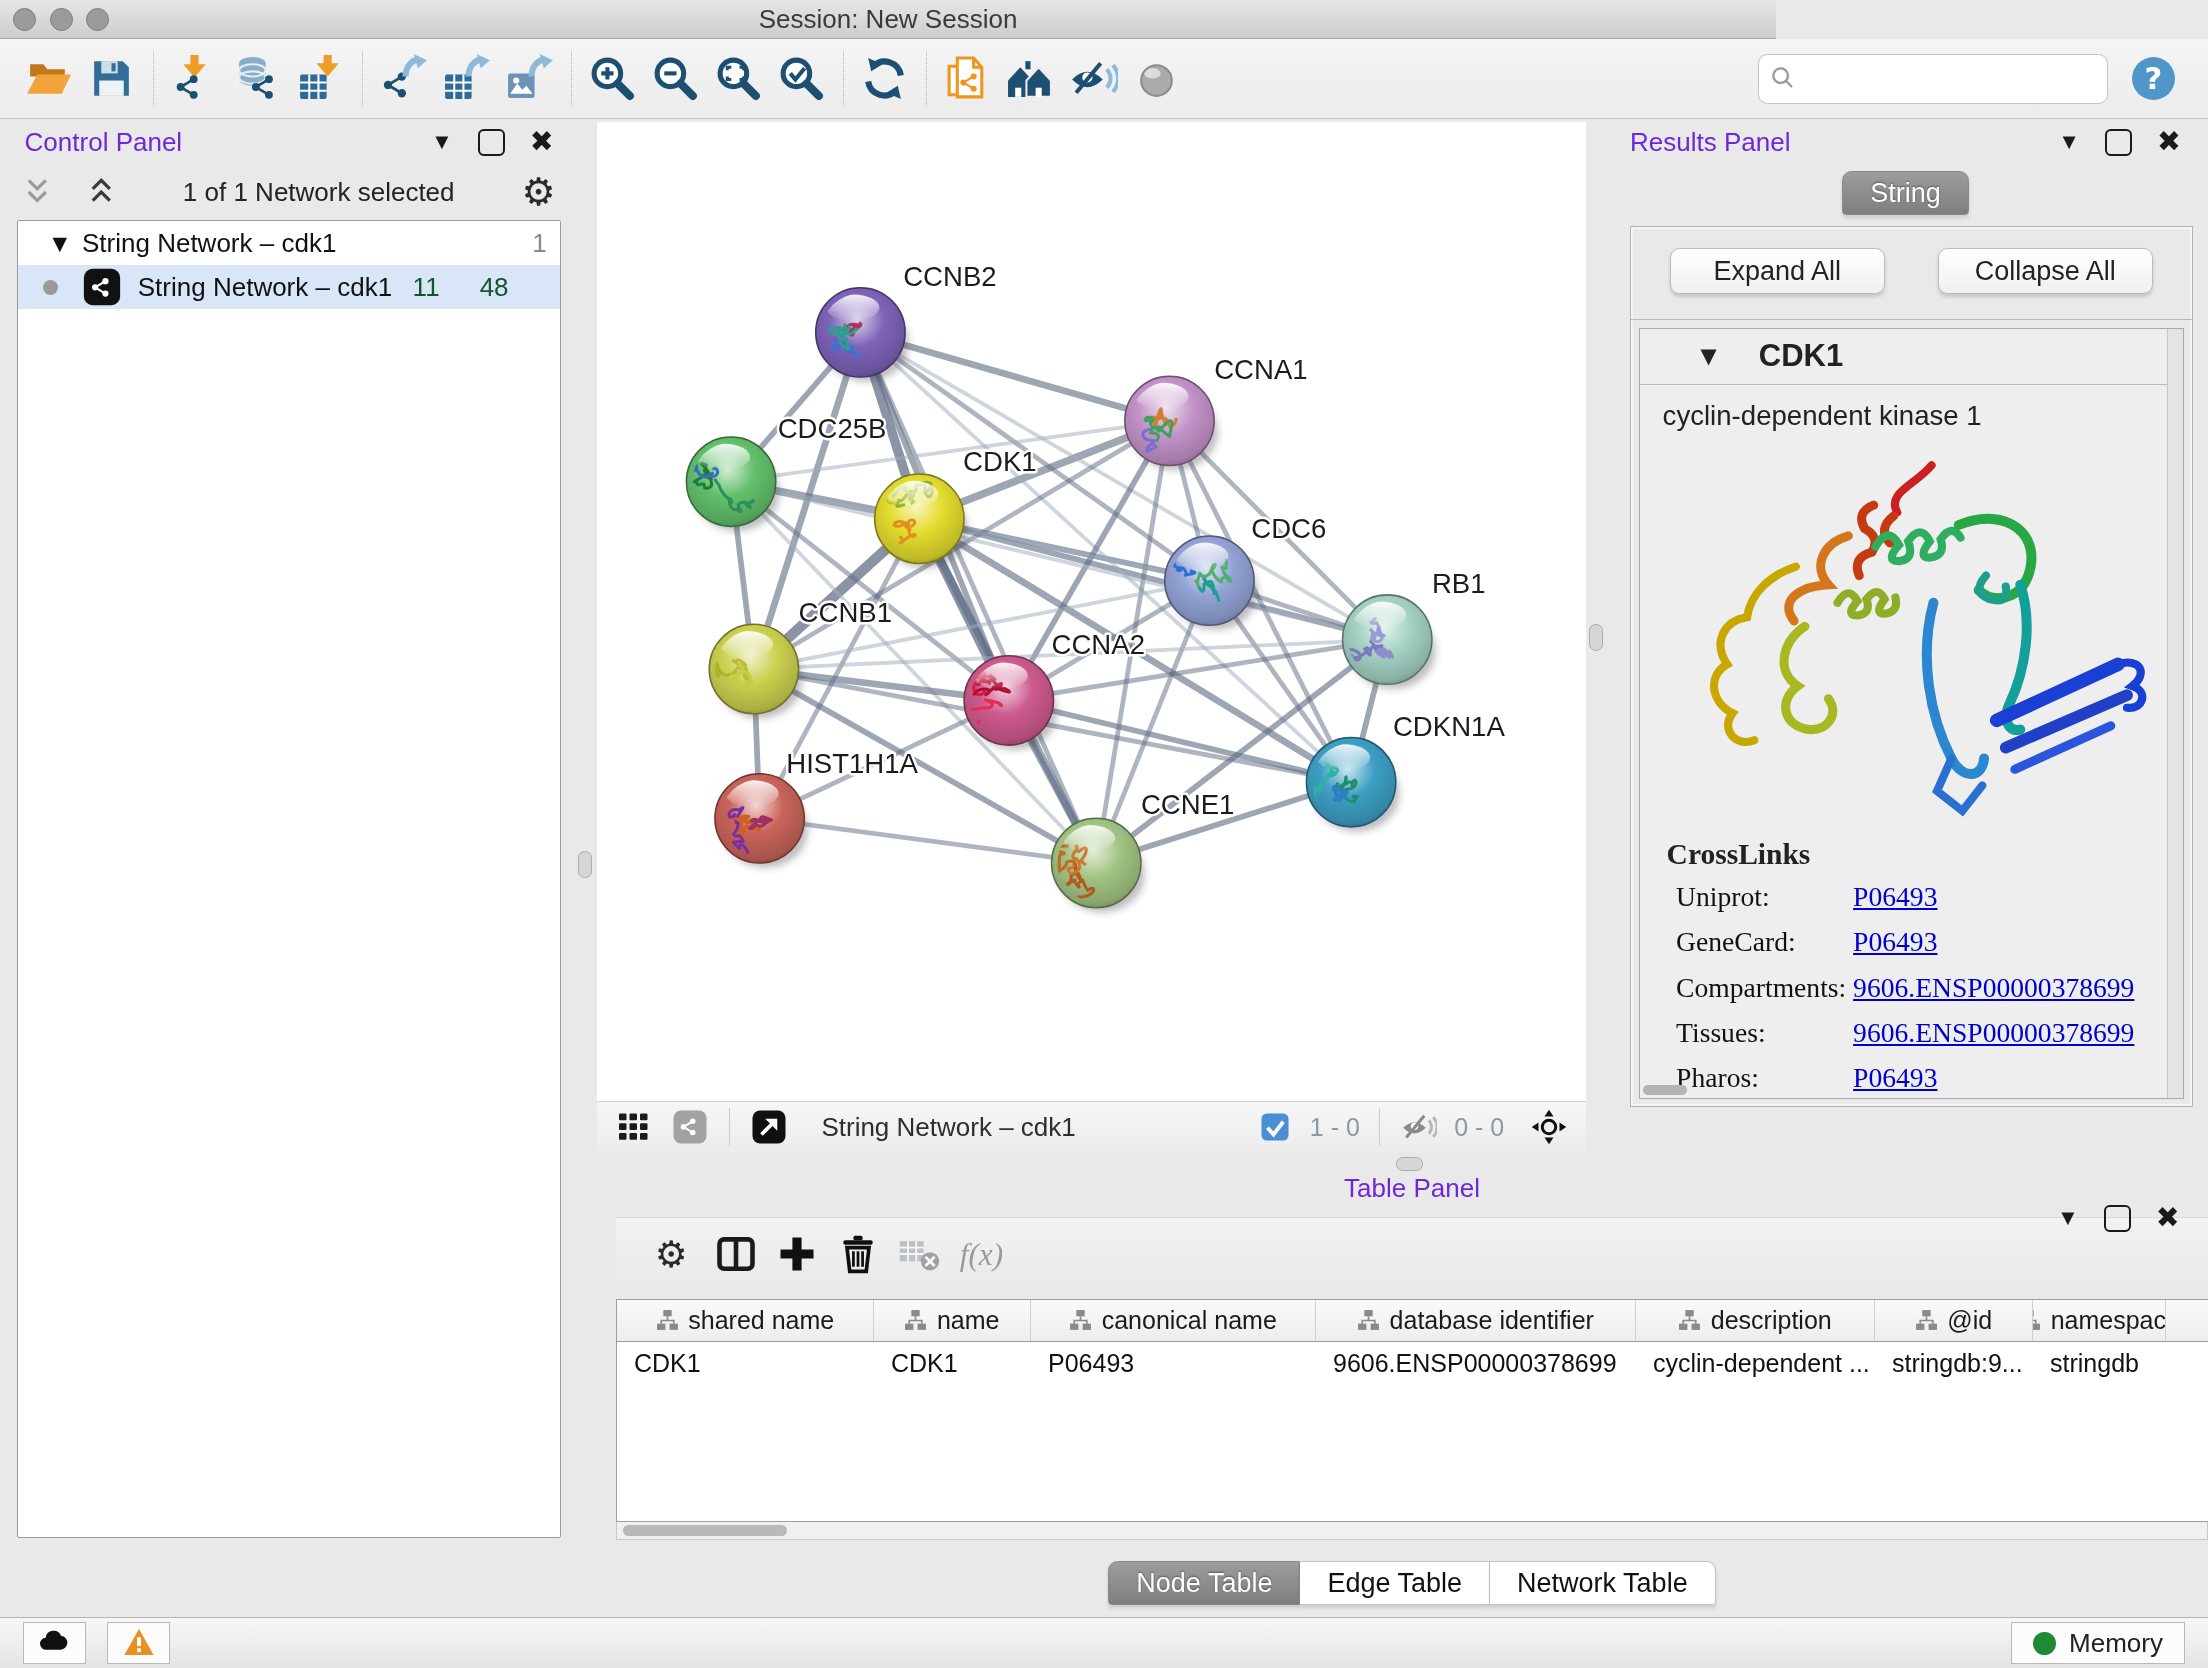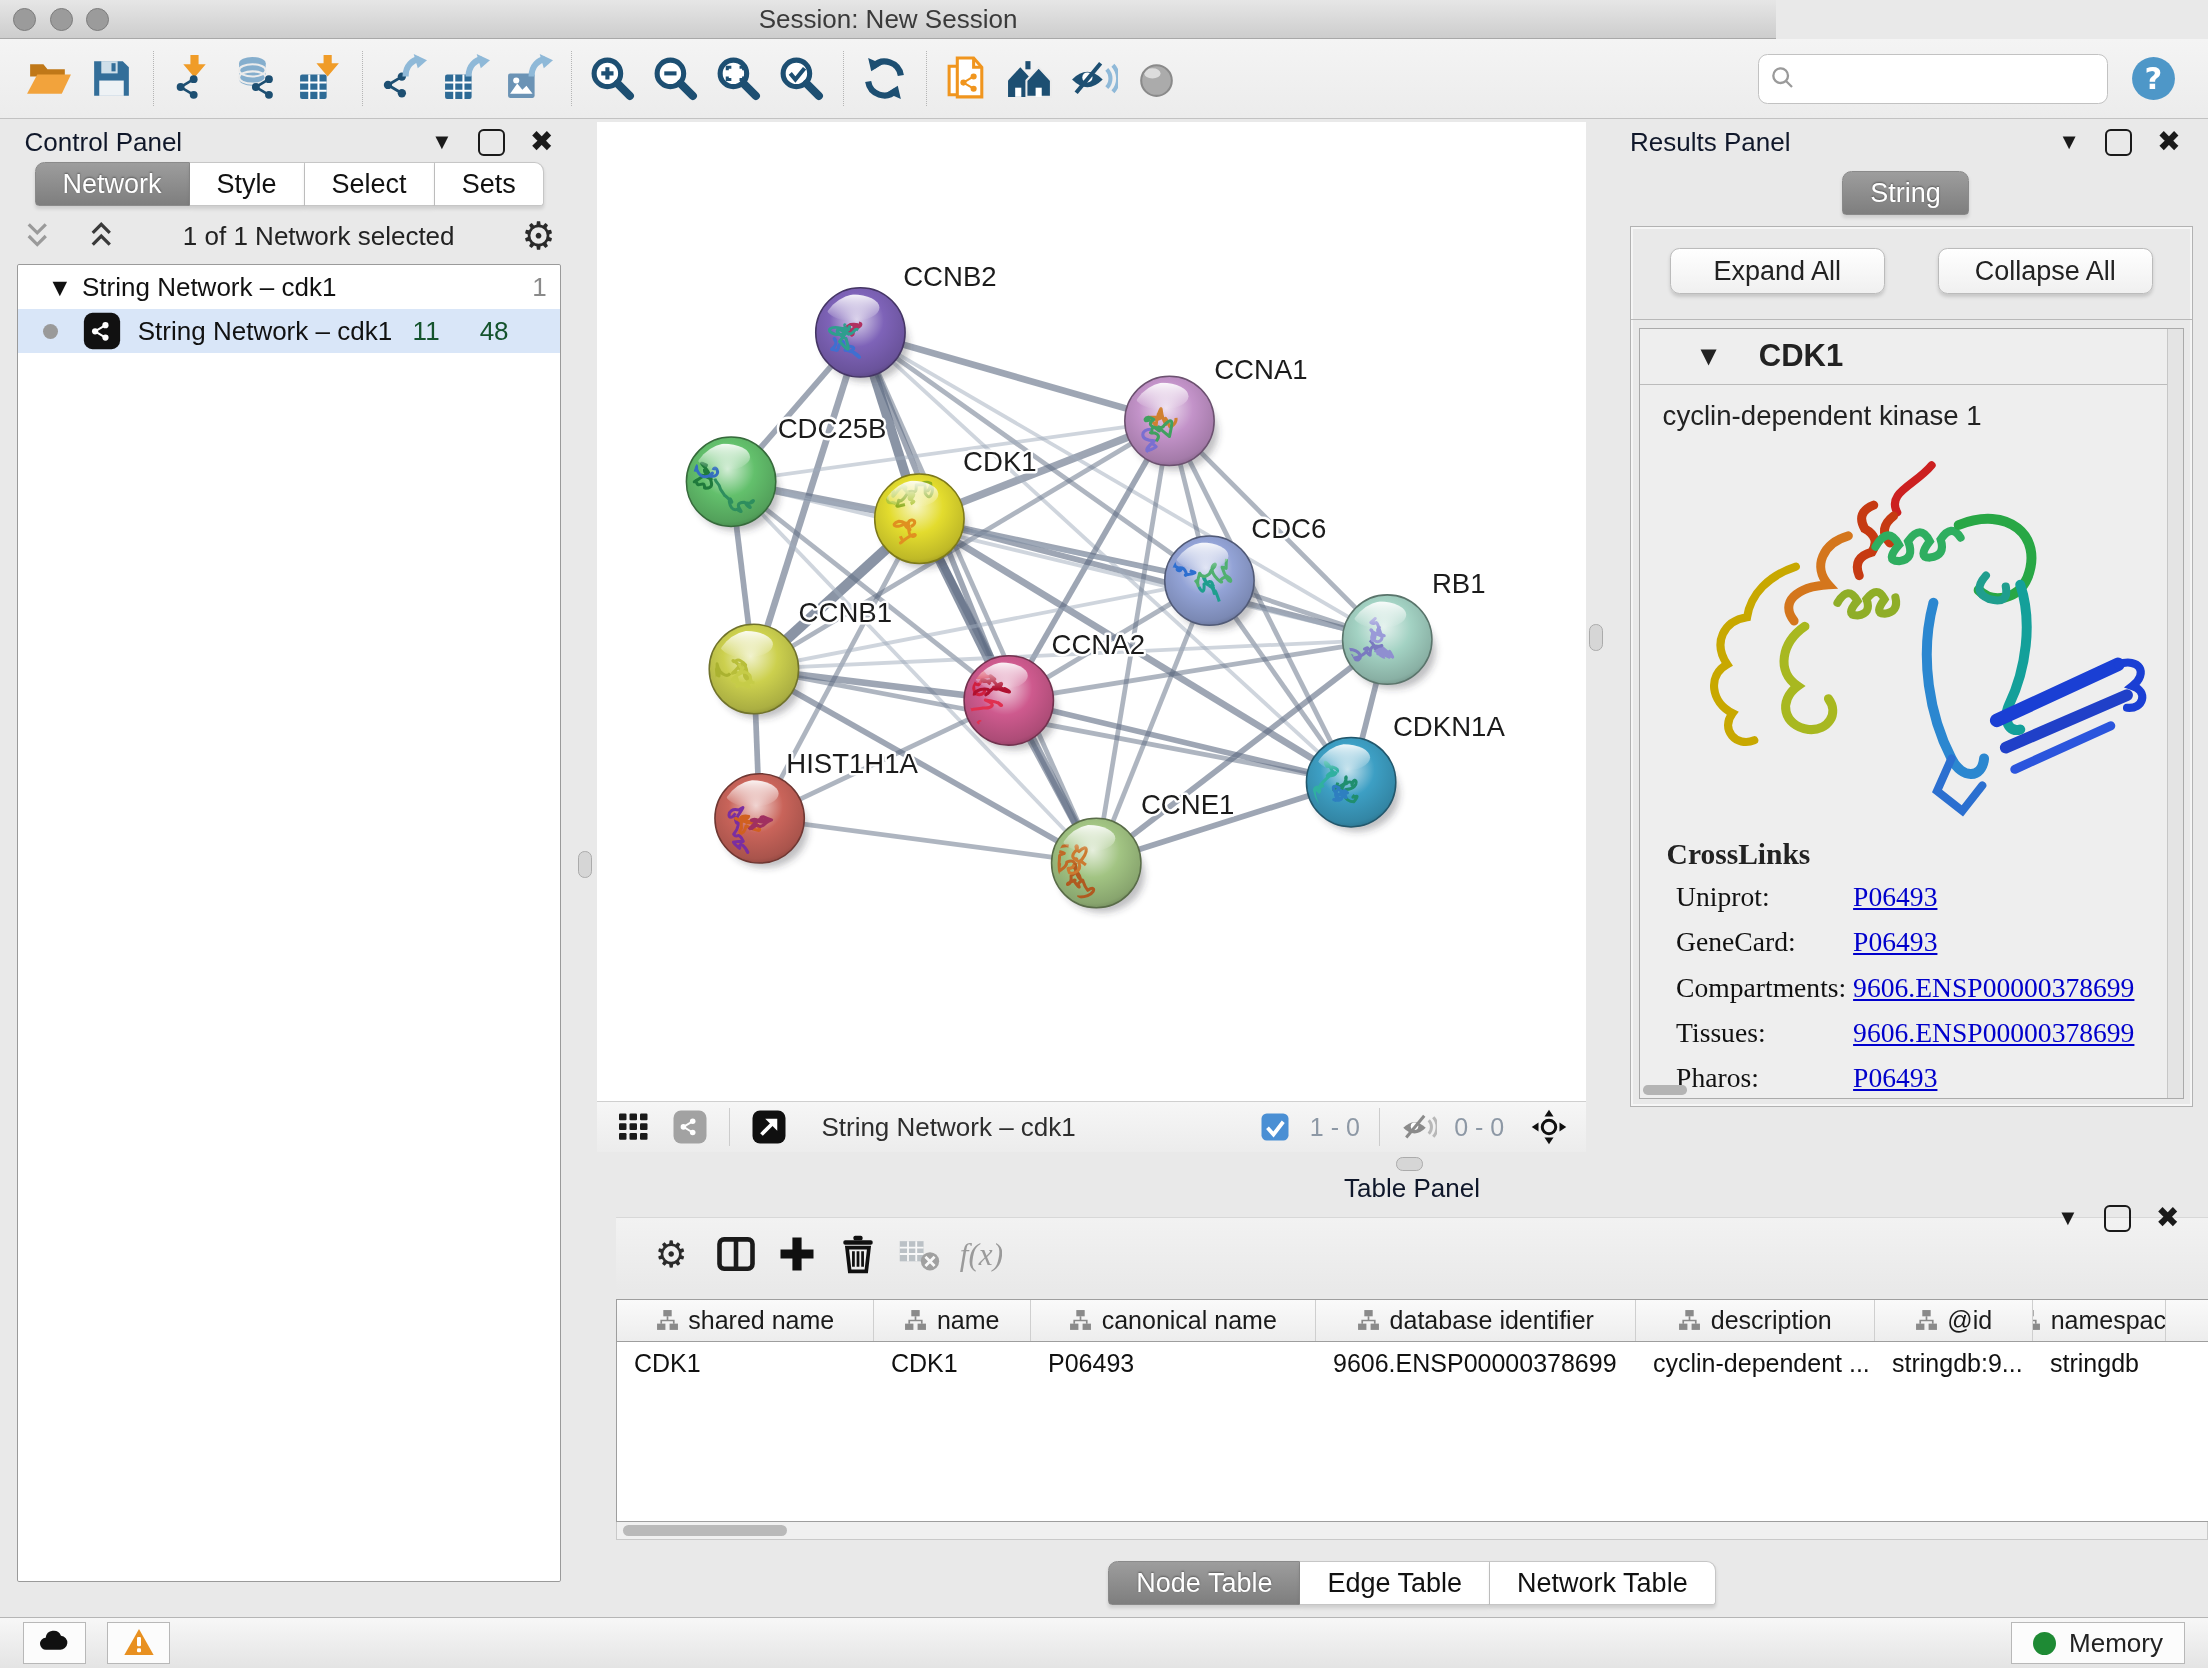--- a/index.html
+++ b/index.html
@@ -22,21 +22,21 @@
   .tb-btn{width:63px;height:61px;display:flex;align-items:center;justify-content:center;cursor:pointer;}
   .tb-btn svg{width:49px;height:49px;}
   .tb-sep{width:0;height:55px;border-left:1.9px dotted #b5b5b5;margin:0 9.5px;}
   .search-box{margin-left:auto;width:329px;height:48px;background:#fff;border:1.9px solid #c2c2c2;
     border-radius:9.5px;display:flex;align-items:center;padding:0 9.5px;}
   .search-box svg{width:32px;height:32px;flex:none;}
   .search-box input{border:none;outline:none;flex:1;font-size:25px;font-family:inherit;background:transparent;}
   .help-btn{margin:0 13.3px 0 21px;width:49px;height:49px;}
   
   .panel-title-row{display:flex;align-items:center;height:40px;}
-  .panel-title{font-size:26px;color:#0f172a;}
+  .panel-title{font-size:26px;color:#6d28d9;}
   .ph-icons{margin-left:auto;display:flex;align-items:center;gap:25px;}
   .ph-min{font-size:22px;color:#1a1a1a;line-height:1;}
   .ph-max{width:23px;height:23px;border:2.9px solid #1a1a1a;border-radius:5.7px;}
   .ph-close{font-size:28.5px;font-weight:bold;color:#1a1a1a;line-height:1;font-family:"DejaVu Sans",sans-serif;}
   .tabs{display:flex;justify-content:center;align-items:flex-end;}
   .tab{height:42px;display:flex;align-items:center;justify-content:center;padding:0 27px;
     background:#fff;border:1px solid #c6c6c6;border-left-width:0;font-size:27px;color:#111;
     box-shadow:0 2.9px 3.8px rgba(0,0,0,.12);cursor:pointer;}
   .tab:first-child{border-left-width:1px;border-top-left-radius:9.5px;border-bottom-left-radius:3.8px;}
   .tab:last-child{border-top-right-radius:9.5px;border-bottom-right-radius:3.8px;}
@@ -320,26 +320,20 @@
 
 <div id="control-panel">
   <div class="panel-title-row">
     <span class="panel-title">Control Panel</span>
     <span class="ph-icons">
       <span class="ph-min">▼</span>
       <span class="ph-max"></span>
       <span class="ph-close">✖</span>
     </span>
   </div>
-  <div class="tabs" id="cp-tabs">
-      <div class="tab active">Network</div>
-      <div class="tab">Style</div>
-      <div class="tab">Select</div>
-      <div class="tab">Sets</div>
-    </div>
   <div class="cp-options">
     <span class="icon-btn">
       <svg width="28.5" height="32" viewBox="0 0 24 30">
           <path d="M4 4l8 8 8-8M4 15l8 8 8-8" stroke="#9a9a9a" stroke-width="3" fill="none"></path>
         </svg>
     </span>
     <span class="icon-btn" style="margin-left:13.3px">
       <svg width="28.5" height="32" viewBox="0 0 24 30">
           <path d="M4 12L12 4l8 8M4 23l8-8 8 8" stroke="#3a3a3a" stroke-width="3" fill="none"></path>
         </svg>

